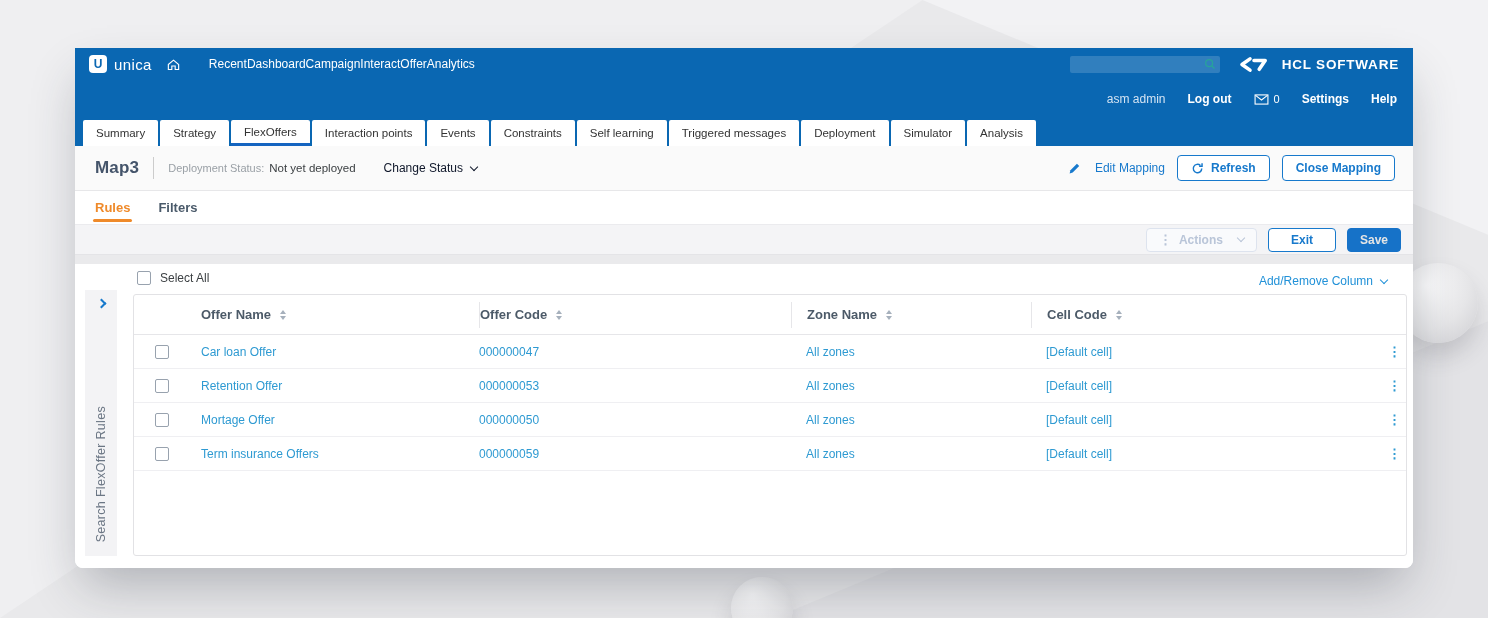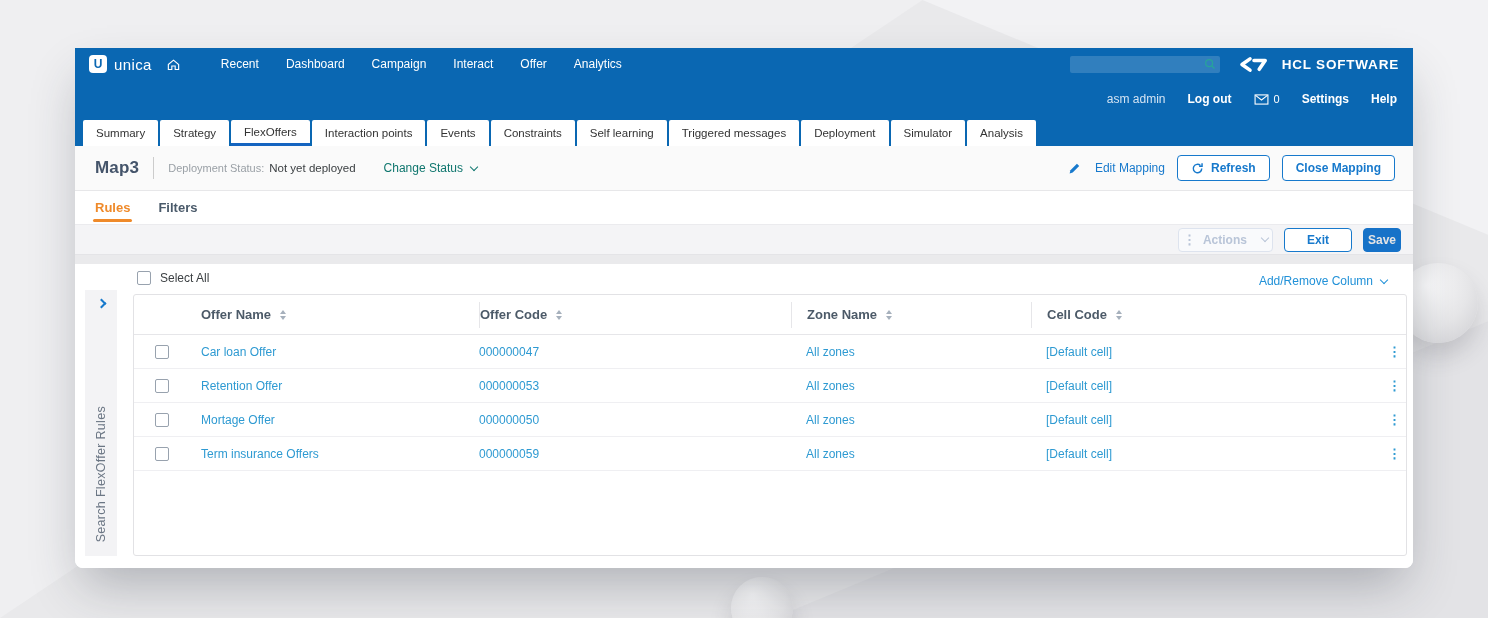--- a/index.html
+++ b/index.html
@@ -21,21 +21,21 @@
   .window { position:absolute; left:75px; top:48px; width:1338px; height:520px;
     border-radius:0 0 8px 8px; box-shadow:0 24px 48px -8px rgba(40,45,60,.30);
     display:flex; flex-direction:column; background:#fff; }
 
   
   .topbar { height:32px; background:#0a67b2; display:flex; align-items:center; padding:0 14px; flex:0 0 auto; }
   .logo-badge { width:18px; height:18px; background:#fff; border-radius:4px 4px 4px 4px;
     color:#0a67b2; font-weight:bold; font-size:12px; display:flex; align-items:center; justify-content:center; }
   .logo-text { color:#fff; font-size:15px; letter-spacing:.4px; margin-left:7px; }
   .icon-home { margin-left:14px; display:flex; }
-  .nav-items { display:flex; gap:27px; margin-left:40px; }
+  .nav-items { display:flex; margin-left:28px; }
   .nav-item { color:#fff; font-size:12px; cursor:pointer; }
   .top-right { margin-left:auto; display:flex; align-items:center; }
   .search-box { width:150px; height:17px; background:rgba(255,255,255,.16); border:none; border-radius:2px;
     color:#fff; font-size:11px; padding:0 20px 0 6px; outline:none; }
   .search-wrap { position:relative; display:flex; align-items:center; }
   .search-wrap svg { position:absolute; right:4px; }
   .hcl-wrap { display:flex; align-items:center; margin-left:18px; gap:12px; }
   .hcl-text { color:#fff; font-weight:bold; font-size:13.5px; letter-spacing:.8px; }
 
   .idbar { height:38px; background:#0a67b2; display:flex; align-items:flex-start; padding:2px 16px 0 16px; flex:0 0 auto; }
@@ -52,42 +52,42 @@
     font-size:11.5px; color:#333; margin-right:2px; border-radius:2px 2px 0 0; cursor:pointer; }
   .tab.active { border-bottom:3px solid #1464c0; font-weight:400; }
 
   
   .maphdr { height:45px; background:#fafafa; border-bottom:1px solid #e7e7e9; display:flex; align-items:center;
     padding:0 18px 0 20px; flex:0 0 auto; }
   .map-title { font-size:17px; font-weight:600; color:#44546a; letter-spacing:.2px; }
   .vdiv { width:1px; height:22px; background:#ccc; margin:0 14px; }
   .dep-label { font-size:11px; color:#9aa0a6; }
   .dep-value { font-size:11.5px; color:#3c4043; margin-left:5px; }
-  .change-status { font-size:12px; color:#0f766e; margin-left:28px; display:flex; align-items:center; cursor:default; }
+  .change-status { font-size:12px; color:#0f172a; margin-left:28px; display:flex; align-items:center; cursor:default; }
   .maphdr-right { margin-left:auto; display:flex; align-items:center; }
   .link-blue { color:#1779cc; font-size:12px; font-weight:400; display:flex; align-items:center; gap:14px; cursor:pointer; }
   .btn { font-size:12px; font-weight:600; border-radius:4px; padding:5px 13px; display:inline-flex;
     align-items:center; gap:7px; cursor:pointer; background:#fff; }
   .btn-outline { border:1.5px solid #1779cc; color:#1779cc; }
   .btn-primary { border:1.5px solid #1672c8; background:#1672c8; color:#e5e5e5; padding:5px 22px; }
   .btn-disabled { border:1.5px solid #dde3ee; color:#b9c5d8; background:#f9fafc; cursor:default; }
   .maphdr .btn { margin-left:12px; }
 
   
   .subtabs { height:33px; background:#fff; display:flex; align-items:center; padding:0 20px; gap:28px; flex:0 0 auto; }
   .subtab { font-size:13px; font-weight:600; color:#4a5a6a; position:relative; height:100%;
     display:flex; align-items:center; cursor:pointer; }
   .subtab.active { color:#ef8a2a; }
   .subtab.active::after { content:""; position:absolute; left:-2px; right:-2px; bottom:2px; height:3px;
     background:#ef8a2a; border-radius:2px; }
 
   
   .toolbar { height:31px; background:#f4f4f6; border-top:1px solid #ebebee; border-bottom:1px solid #e4e4e7;
     display:flex; align-items:center; justify-content:flex-end; padding:0 12px; gap:11px; flex:0 0 auto; }
-  .toolbar .btn { padding:4px 4px; }
+  .toolbar .btn { padding:4px 12px; }
 
   .gapstrip { height:9px; background:#eaeaec; flex:0 0 auto; }
 
   
   .content { flex:1; background:#fff; position:relative; border-radius:0 0 8px 8px; }
   .side-strip { position:absolute; left:10px; top:26px; bottom:12px; width:32px; background:#f3f3f5; }
   .side-chev { position:absolute; left:0; right:0; top:10px; display:flex; justify-content:center; cursor:pointer; }
   .side-label { position:absolute; left:0; right:0; bottom:14px; display:flex; justify-content:center; }
   .side-label span { writing-mode:vertical-rl; transform:rotate(180deg); font-size:12.5px; color:#6b7684; letter-spacing:.3px; }
 

